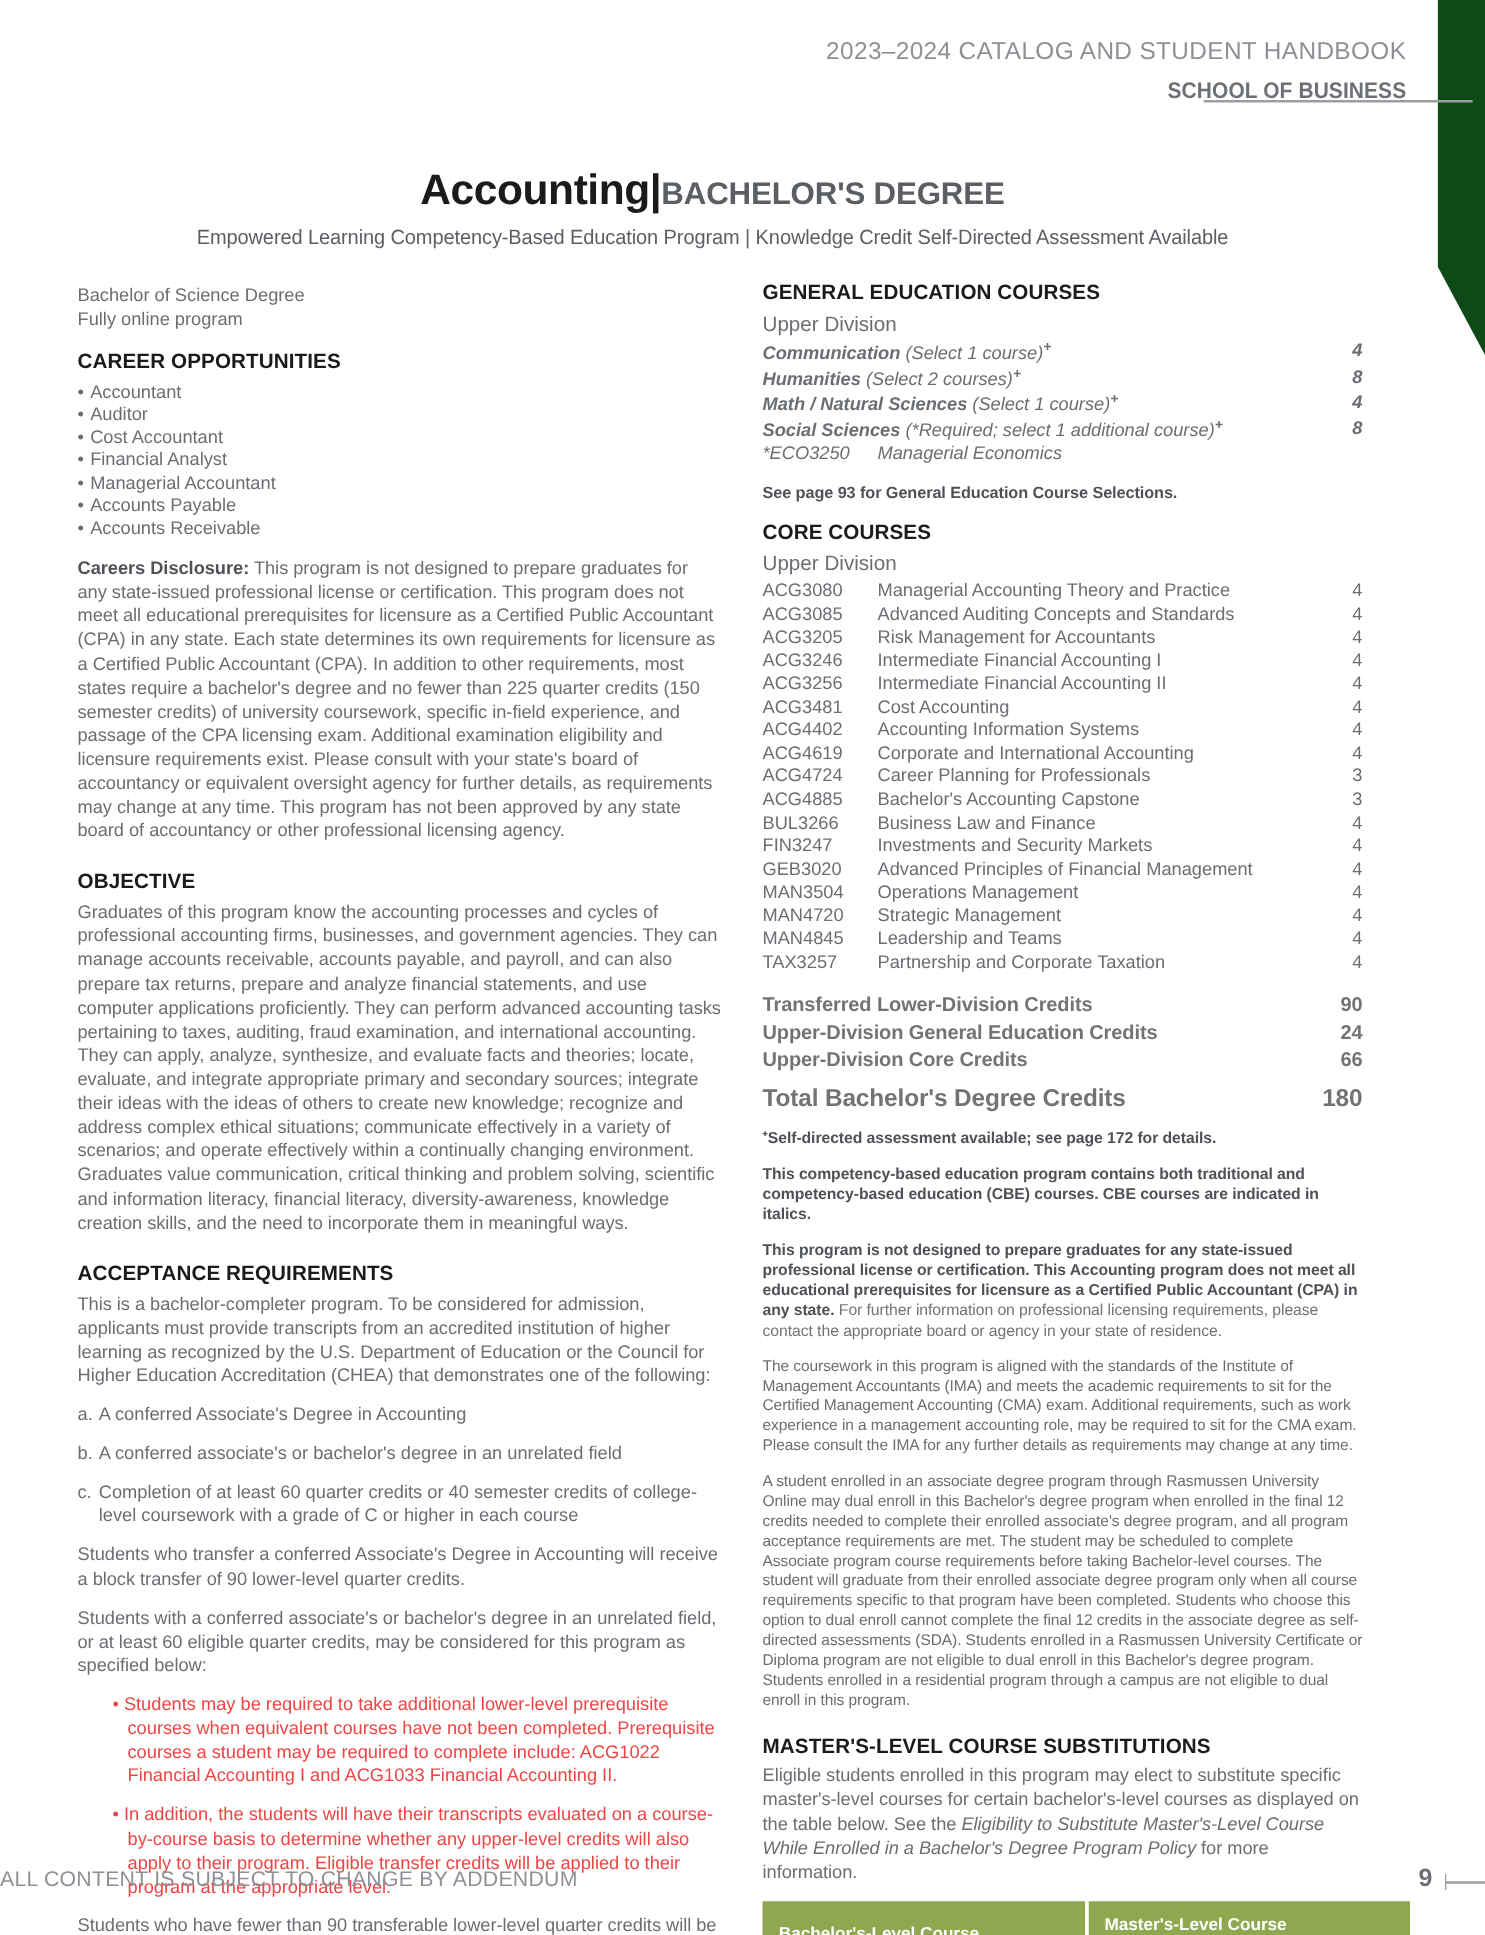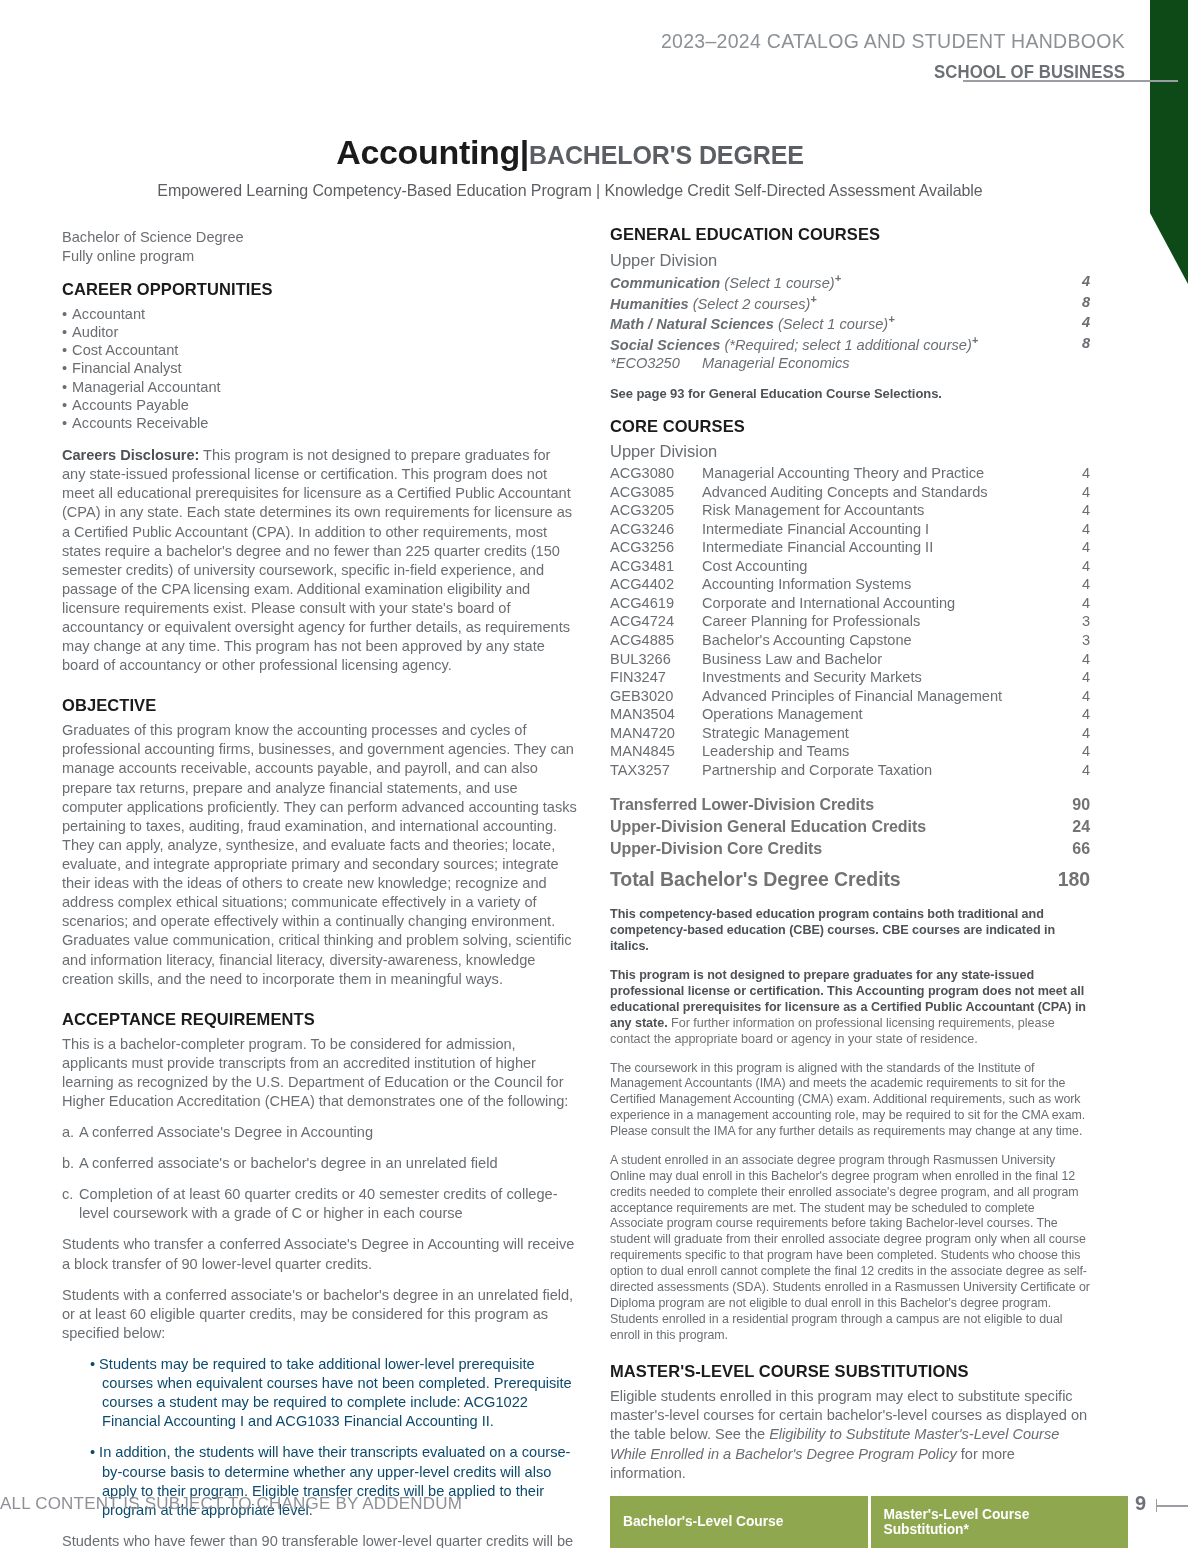--- a/index.html
+++ b/index.html
@@ -79,21 +79,21 @@
 
   ol.req{ list-style:none; margin:0; padding:0; }
   ol.req li{
     font-size:14.6px; line-height:1.31; color:#6a6e72;
     margin-bottom:12px; padding-left:17px; text-indent:-17px;
   }
   ol.req li .mk{ display:inline-block; width:17px; text-indent:0; }
 
   ul.sub{ list-style:none; margin:0 0 12px 0; padding:0 0 0 28px; }
   ul.sub li{
-    font-size:14.6px; line-height:1.31; color:#0c4a6e;
+    font-size:14.6px; line-height:1.31; color:#ef4444;
     margin-bottom:12px; padding-left:12px; text-indent:-12px;
   }
   ul.sub li::before{ content:"\2022"; margin-right:4px; }
 
   
   .subhead{ font-size:16.5px; color:#6a6e72; margin:0 0 2px 0; line-height:1.25; }
 
   table.courses{ width:100%; border-collapse:collapse; }
   table.courses td{
     font-size:14.6px; line-height:1.272; color:#6a6e72; padding:0; vertical-align:top;
@@ -309,21 +309,21 @@
           <td class="name">Career Planning for Professionals</td>
           <td class="cr">3</td>
         </tr>
       <tr>
           <td class="code">ACG4885</td>
           <td class="name">Bachelor's Accounting Capstone</td>
           <td class="cr">3</td>
         </tr>
       <tr class="cbe">
           <td class="code">BUL3266</td>
-          <td class="name">Business Law and Bachelor</td>
+          <td class="name">Business Law and Finance</td>
           <td class="cr">4</td>
         </tr>
       <tr class="cbe">
           <td class="code">FIN3247</td>
           <td class="name">Investments and Security Markets</td>
           <td class="cr">4</td>
         </tr>
       <tr>
           <td class="code">GEB3020</td>
           <td class="name">Advanced Principles of Financial Management</td>
@@ -366,20 +366,21 @@
           <td>Upper-Division Core Credits</td>
           <td class="val">66</td>
         </tr>
       <tr class="grand">
           <td>Total Bachelor's Degree Credits</td>
           <td class="val">180</td>
         </tr>
     </tbody>
   </table>
 
+  <p class="fine b">⁺Self-directed assessment available; see page 172 for details.</p>
   <p class="fine b fine-gap">This competency-based education program contains both traditional and competency-based education (CBE) courses. CBE courses are indicated in italics.</p>
   <p class="fine b fine-gap"><span>This program is not designed to prepare graduates for any state-issued professional license or certification. This Accounting program does not meet all educational prerequisites for licensure as a Certified Public Accountant (CPA) in any state.</span><span class="normal"> For further information on professional licensing requirements, please contact the appropriate board or agency in your state of residence.</span></p>
   <p class="fine fine-gap">The coursework in this program is aligned with the standards of the Institute of Management Accountants (IMA) and meets the academic requirements to sit for the Certified Management Accounting (CMA) exam. Additional requirements, such as work experience in a management accounting role, may be required to sit for the CMA exam. Please consult the IMA for any further details as requirements may change at any time.</p>
   <p class="fine fine-gap">A student enrolled in an associate degree program through Rasmussen University Online may dual enroll in this Bachelor's degree program when enrolled in the final 12 credits needed to complete their enrolled associate's degree program, and all program acceptance requirements are met. The student may be scheduled to complete Associate program course requirements before taking Bachelor-level courses. The student will graduate from their enrolled associate degree program only when all course requirements specific to that program have been completed.  Students who choose this option to dual enroll cannot complete the final 12 credits in the associate degree as self-directed assessments (SDA). Students enrolled in a Rasmussen University Certificate or Diploma program are not eligible to dual enroll in this Bachelor's degree program. Students enrolled in a residential program through a campus are not eligible to dual enroll in this program.</p>
 
   <div class="spacer-lg"></div>
   <h2 class="section">MASTER'S-LEVEL COURSE SUBSTITUTIONS</h2>
   <p class="body"><span>Eligible students enrolled in this program may elect to substitute specific master's-level courses for certain bachelor's-level courses as displayed on the table below. See the </span><i>Eligibility to Substitute Master's-Level Course While Enrolled in a Bachelor's Degree Program Policy</i><span> for more information.</span></p>
 
   <table class="sub-table">

